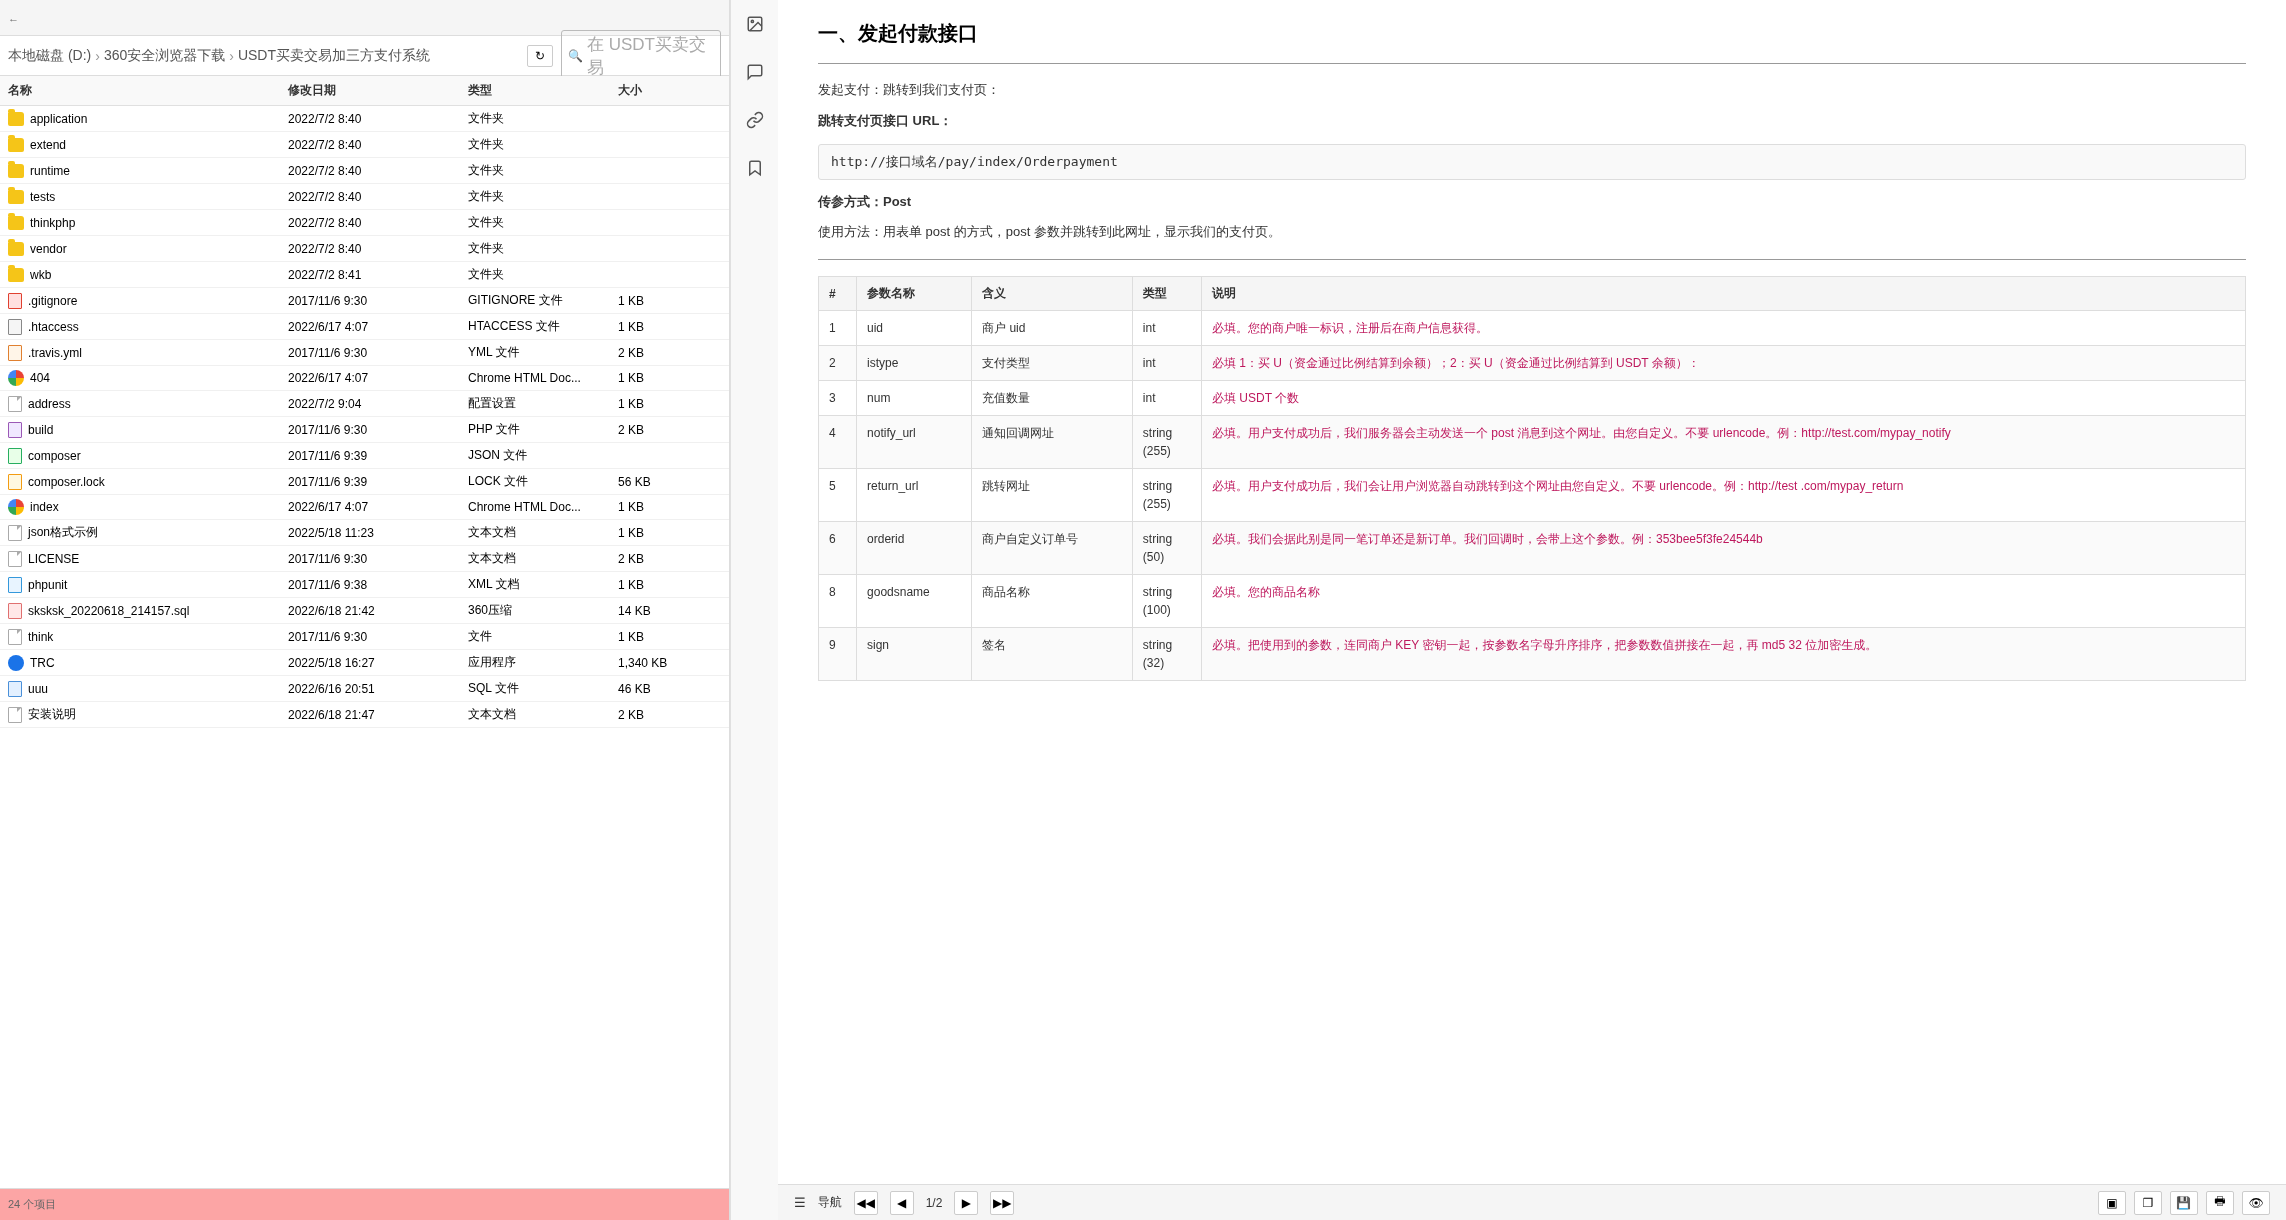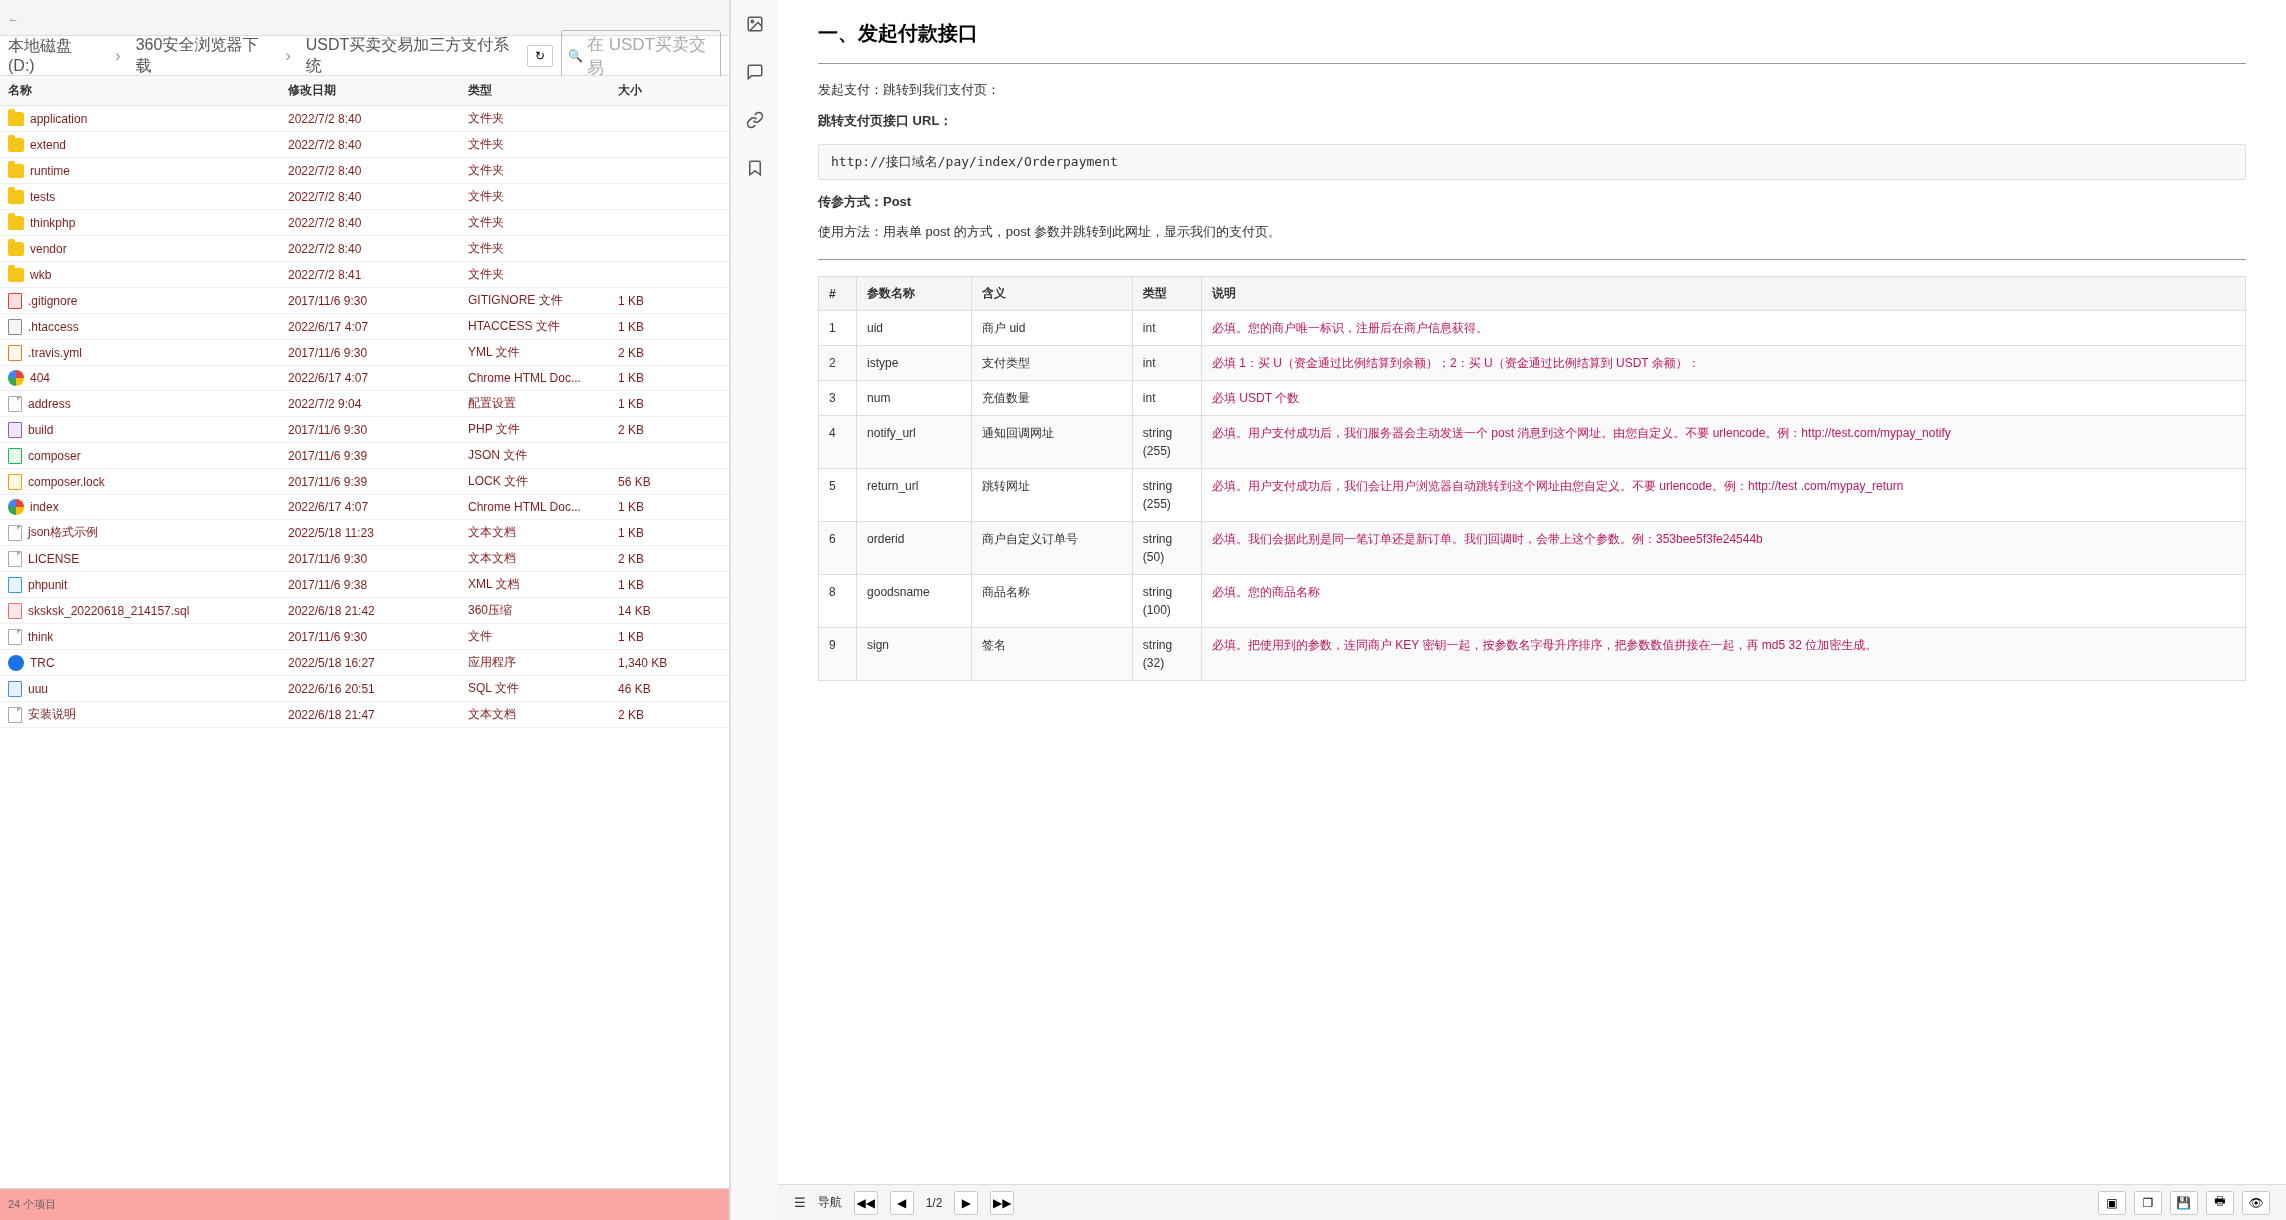--- a/index.html
+++ b/index.html
@@ -30,22 +30,22 @@
       border-bottom: 1px solid #ddd;
       display: flex;
       align-items: center;
       padding: 0 8px;
       gap: 8px;
     }
 
     .breadcrumb-path {
       display: flex;
       align-items: center;
-      gap: 15px;
-      font-size: 16px;
+      gap: 4px;
+      font-size: 14px;
       color: #333;
       flex: 1;
     }
 
     .breadcrumb-path span { color: #555; }
     .breadcrumb-path .sep { color: #999; }
 
     .search-bar {
       display: flex;
       align-items: center;
@@ -71,21 +71,21 @@
       flex: 1;
       overflow-y: auto;
     }
 
     .file-row {
       display: grid;
       grid-template-columns: 280px 180px 150px 80px;
       padding: 4px 8px;
       border-bottom: 1px solid #f0f0f0;
       font-size: 12px;
-      color: #7f1d1d;
+      color: #000000;
       align-items: center;
       cursor: pointer;
     }
 
     .file-row .name-cell {
       display: flex;
       align-items: center;
       gap: 6px;
     }
 

